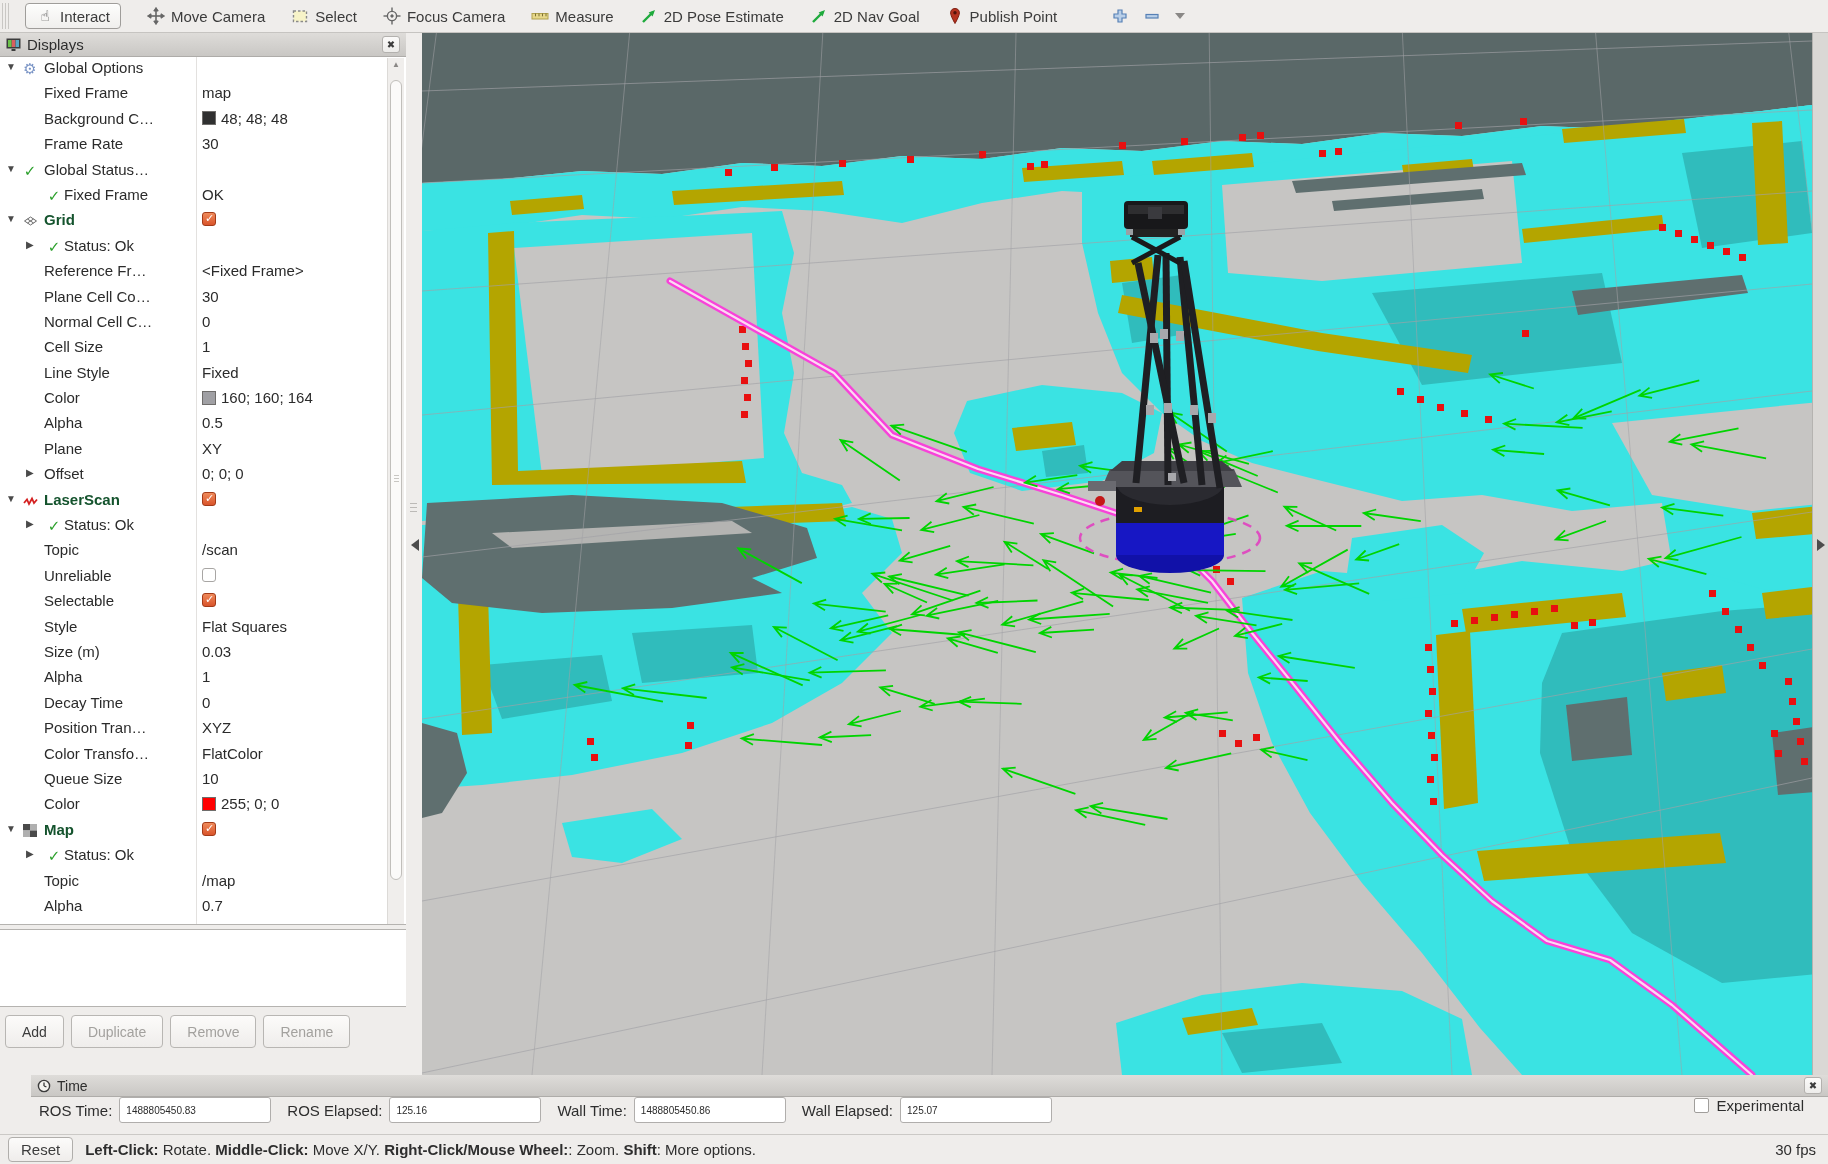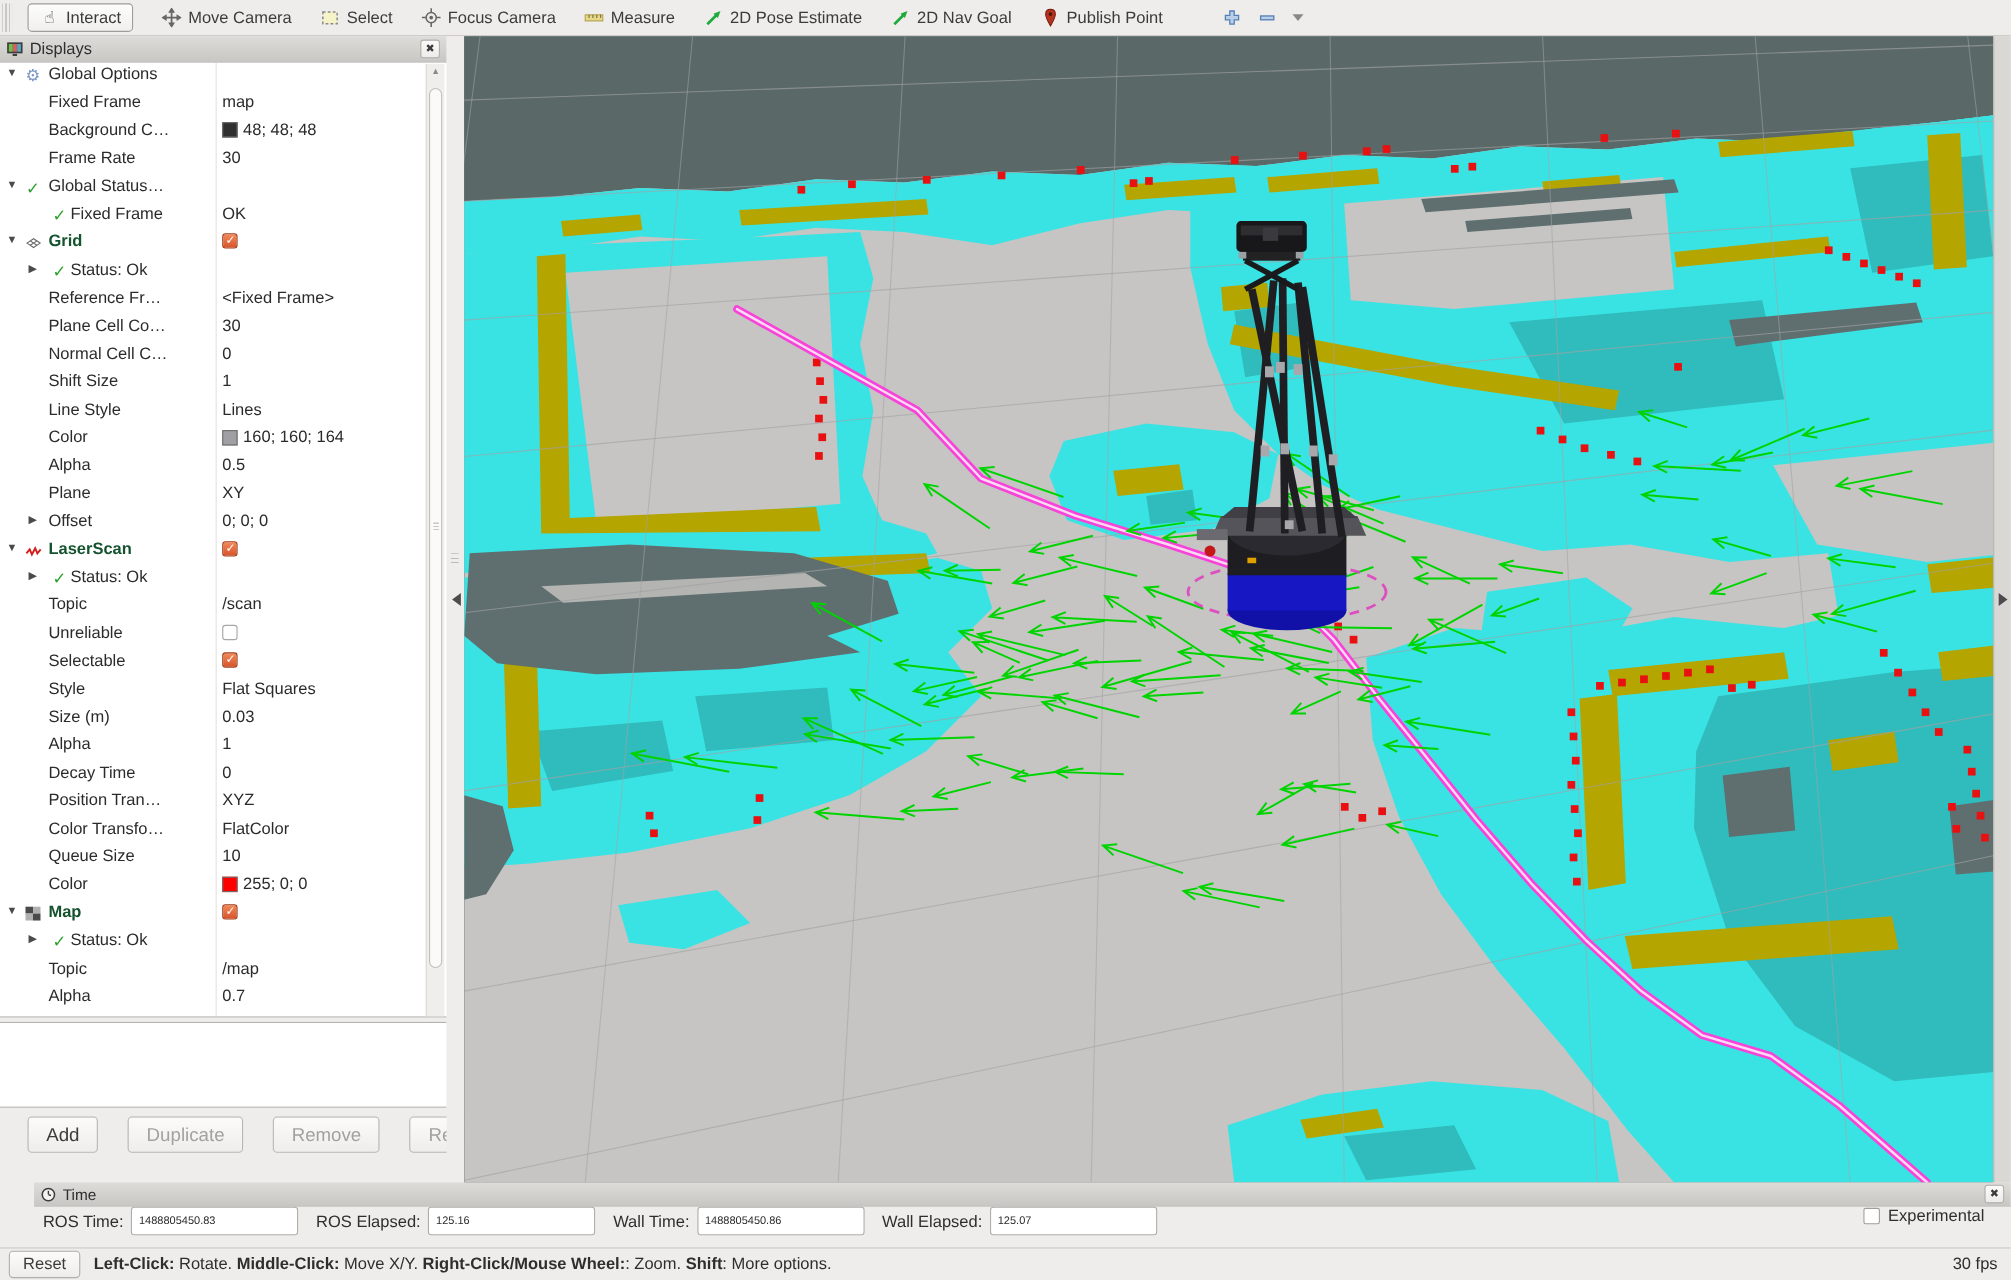--- a/index.html
+++ b/index.html
@@ -55,22 +55,22 @@
   .sb-track { position:absolute; right:2px; top:1px; width:17px; height:866px; background:#f0eeec;
     border-left:1px solid #dcdad7; }
   .sb-up { position:absolute; top:2px; left:4px; font-size:8px; color:#8a8886; }
   .sb-thumb { position:absolute; left:2px; top:22px; width:12px; height:800px; background:#fbfaf9;
     border:1px solid #c1bfbb; border-radius:7px; }
   .sb-grip { position:absolute; left:3px; top:394px; width:5px; height:8px;
     background:repeating-linear-gradient(#c8c6c2 0 1px,transparent 1px 3px); }
   .desc-box { position:absolute; left:0; top:896px; width:406px; height:78px; background:#ffffff;
     border-top:1px solid #b5b3b0; border-bottom:1px solid #b5b3b0; }
   .btn-row { position:absolute; left:5px; top:982px; display:flex; gap:7px; }
-  .pbtn { height:33px; padding:0 16px; font-size:17px; border:1px solid #b8b6b3; border-radius:4px;
-    background:linear-gradient(#fcfbfa,#efedeb); color:#3c3c3c;margin-left:20px; }
+  .pbtn { height:33px; padding:0 16px; font-size:14px; border:1px solid #b8b6b3; border-radius:4px;
+    background:linear-gradient(#fcfbfa,#efedeb); color:#3c3c3c; }
   .pbtn.disabled { color:#a3a19e; }
 
   
   .gap { position:absolute; left:406px; top:0; width:16px; height:1042px; background:#efedeb; }
   .arrow-left { position:absolute; left:5px; top:506px; width:0; height:0;
     border-top:6px solid transparent; border-bottom:6px solid transparent; border-right:8px solid #4c4c4c; }
   .gap-grip { position:absolute; left:4px; top:470px; width:7px; height:10px;
     background:repeating-linear-gradient(#bcbab7 0 1px,transparent 1px 4px); }
   .right-strip { position:absolute; left:1812px; top:0; width:16px; height:1042px; background:#dad8d5;
     border-left:1px solid #b5b3b0; }
@@ -310,29 +310,29 @@
                 <span class="vtext">30</span>
               </span>
             </div>
             <div class="trow">
               <span class="lbl" style="left:44px">Normal Cell C…</span>
               <span class="val">
                 <span class="vtext">0</span>
               </span>
             </div>
             <div class="trow">
-              <span class="lbl" style="left:44px">Shift Size</span>
+              <span class="lbl" style="left:44px">Cell Size</span>
               <span class="val">
                 <span class="vtext">1</span>
               </span>
             </div>
             <div class="trow">
               <span class="lbl" style="left:44px">Line Style</span>
               <span class="val">
-                <span class="vtext">Lines</span>
+                <span class="vtext">Fixed</span>
               </span>
             </div>
             <div class="trow">
               <span class="lbl" style="left:44px">Color</span>
               <span class="val">
                 <span class="swatch" style="background:#a0a0a4"></span>
                 <span class="vtext">160; 160; 164</span>
               </span>
             </div>
             <div class="trow">

